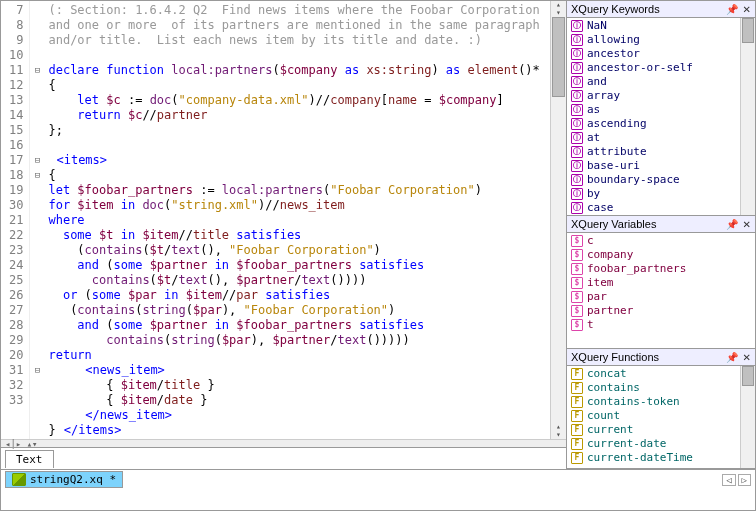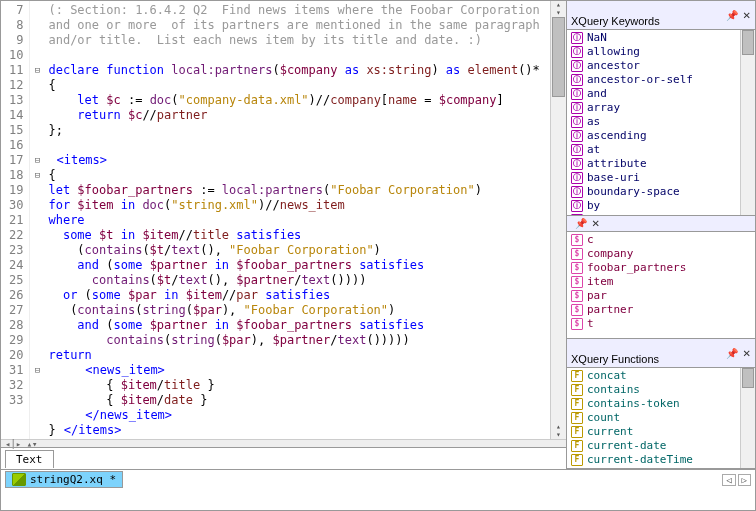--- a/index.html
+++ b/index.html
@@ -20,21 +20,21 @@
 .tabsrow { display: flex; align-items: center; border-top: 1px solid #999; height: 22px; padding-left: 4px; }
 .tab { border: 1px solid #999; border-bottom: none; padding: 2px 10px; background: #fff; font-size: 11px; }
 .bottom-bar { display: flex; align-items: center; height: 20px; border-top: 1px solid #999; padding: 0 4px; }
 .file-tab { display: flex; align-items: center; padding: 1px 6px; background: #7dd3fc; border: 1px solid #999; font-size: 11px; }
 .file-icon { display: inline-block; width: 14px; height: 13px; background: linear-gradient(135deg,#9c0 50%,#690 50%); border: 1px solid #690; margin-right: 4px; border-radius: 1px; }
 .nav-btns { margin-left: auto; display: flex; gap: 2px; font-size: 9px; color: #555; }
 .nav-btns span { border: 1px solid #aaa; padding: 0 3px; }
 .panels { width: 188px; display: flex; flex-direction: column; }
 .panel { display: flex; flex-direction: column; border-bottom: 1px solid #999; }
 .panel-header { display: flex; align-items: center; background: #eef; border-bottom: 1px solid #999; padding: 2px 4px; font-size: 11px; font-family: Tahoma, sans-serif; }
-.panel-header .title { flex: 1; margin-top: 12px; }
+.panel-header .title { flex: 1; }
 .panel-header .pin, .panel-header .close { font-size: 10px; color: #333; margin-left: 4px; cursor: pointer; }
 .panel-body { flex: 1; overflow: hidden; padding: 1px 0; position: relative; }
 .panel-item { display: flex; align-items: center; padding: 0 4px; line-height: 14px; font-size: 11px; }
 .panel-item .badge { display: inline-flex; width: 12px; height: 12px; align-items: center; justify-content: center; font-size: 8px; font-weight: bold; border: 1px solid; margin-right: 4px; border-radius: 1px; }
 .badge.k { color: #a0a; border-color: #a0a; }
 .badge.v { color: #d4a; border-color: #d4a; }
 .badge.f { color: #b90; border-color: #b90; }
 .panel-item .name { color: #006; }
 .panel-item .name.v { color: #800040; }
 .panel-item .name.f { color: #066; }
@@ -195,20 +195,21 @@
             <span class="name ">by</span>
           </div>
           <div class="panel-item">
             <span class="badge k">ⓘ</span>
             <span class="name ">case</span>
           </div>
         </div>
     </div>
     <div class="panel" style="height:133px">
       <div class="panel-header">
+        <span class="title">XQuery Variables</span>
         <span class="pin">📌</span>
         <span class="close">✕</span>
       </div>
       <div class="panel-body" id="varbody">
           <div class="panel-item">
             <span class="badge v">$</span>
             <span class="name v">c</span>
           </div>
           <div class="panel-item">
             <span class="badge v">$</span>

